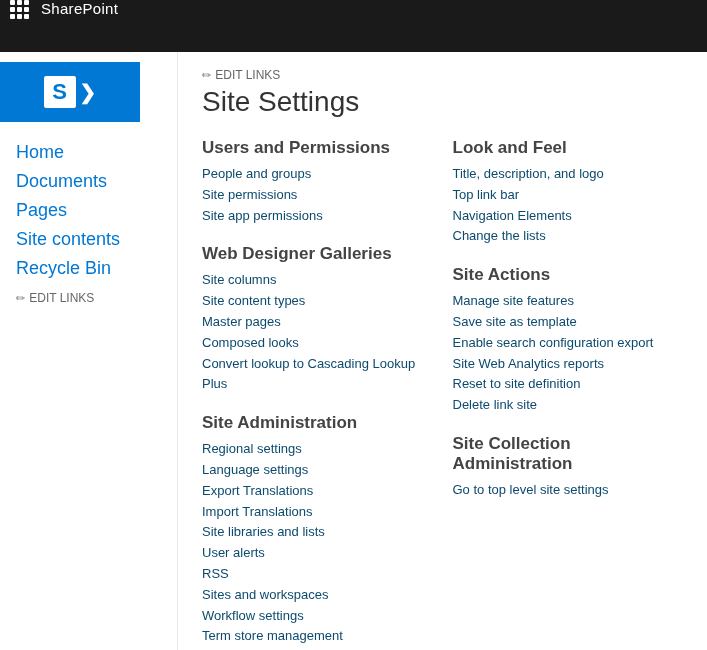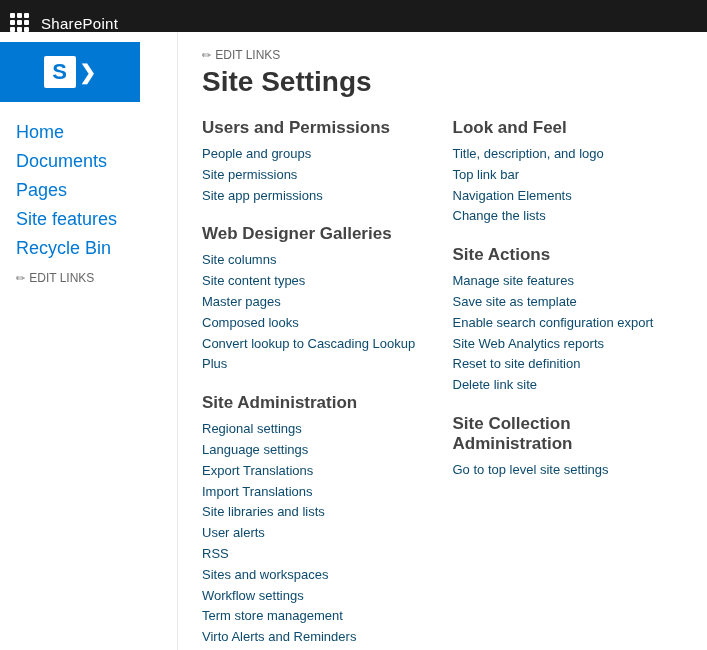--- a/index.html
+++ b/index.html
@@ -1,23 +1,23 @@
 <!DOCTYPE html>
 <html><head>
   <meta charset="utf-8">
   <style>
     * { margin: 0; padding: 0; box-sizing: border-box; }
     body { font-family: 'Segoe UI', Tahoma, Geneva, Verdana, sans-serif; font-size: 13px; background: #f4f4f4; width: 707px; min-height: 650px; }
 
     
     .top-bar {
       background: #1a1a1a;
-      height: 32px;
-      display: flex;
-      align-items: flex-end;
+      height: 52px;
+      display: flex;
+      align-items: flex-start;
       padding: 0 10px;
       gap: 12px;
     }
     .waffle-icon {
       display: grid;
       grid-template-columns: repeat(3, 5px);
       grid-template-rows: repeat(3, 5px);
       gap: 2px;
       cursor: pointer;
     }
@@ -110,21 +110,21 @@
       display: flex;
       align-items: center;
       gap: 4px;
       color: #666;
       font-size: 12px;
       margin-bottom: 4px;
       cursor: pointer;
     }
     .page-title {
       font-size: 28px;
-      font-weight: 700;
+      font-weight: 400;
       color: #333;
       margin-bottom: 20px;
     }
 
     
     .settings-grid {
       display: flex;
       gap: 0;
     }
     .settings-col {
@@ -174,21 +174,21 @@
     <div class="sidebar-logo">
       <div class="sidebar-logo-inner">
         <div class="sp-s">S</div>
         <div class="sp-arrow">❯</div>
       </div>
     </div>
     <nav class="sidebar-nav">
       <a href="#">Home</a>
       <a href="#">Documents</a>
       <a href="#">Pages</a>
-      <a href="#">Site features</a>
+      <a href="#">Site contents</a>
       <a href="#">Recycle Bin</a>
     </nav>
     <div class="sidebar-edit-links">
       <span class="edit-pencil">✏</span>
       <span>EDIT LINKS</span>
     </div>
   </div>
 
   <div class="content">
     <div class="edit-links-top">

